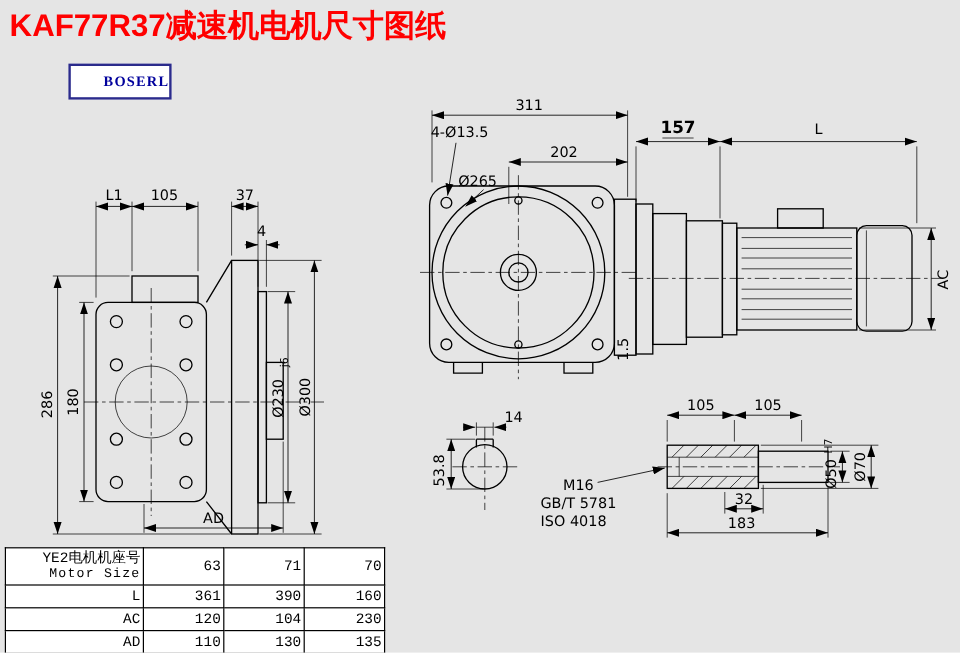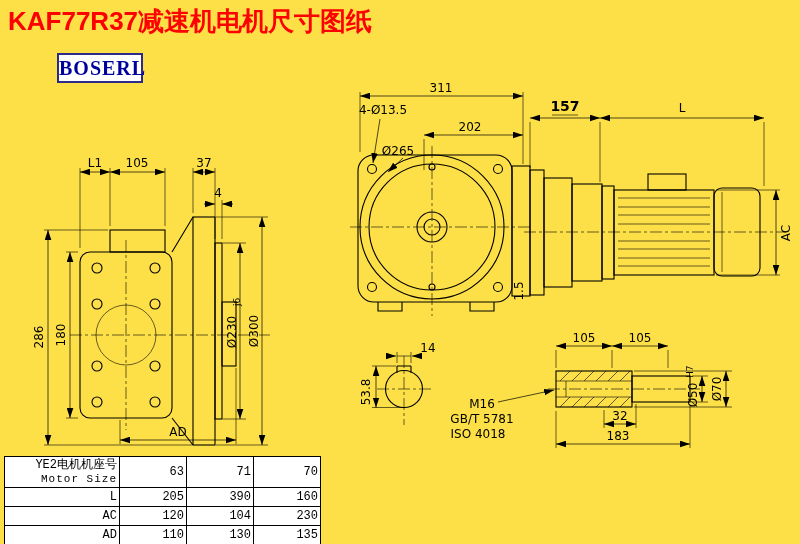--- a/index.html
+++ b/index.html
@@ -1,21 +1,21 @@
 <!DOCTYPE html>
 <html><head>
 <meta charset="utf-8">
 <style>
   html,body{margin:0;padding:0;background:#fff;}
-  .page{position:relative;width:800px;height:544px;background:#fde047;overflow:hidden;
+  .page{position:relative;width:800px;height:544px;background:#e5e5e5;overflow:hidden;
         font-family:"Liberation Sans","DejaVu Sans",sans-serif;}
   .title{position:absolute;left:8px;top:4px;font-size:26px;font-weight:bold;color:#ff0000;}
   .logo{position:absolute;left:57px;top:53px;width:82px;height:26px;border:2px solid #2b2b8c;
         color:#00009c;font-family:"Liberation Serif","DejaVu Serif",serif;font-weight:bold;
-        font-size:20px;text-align:left;line-height:26px;letter-spacing:1px;background:#fff;}
+        font-size:12px;text-align:right;line-height:26px;letter-spacing:1px;background:#fff;}
   svg.drawing{position:absolute;left:0;top:0;}
   svg .o{fill:none;stroke:#000;stroke-width:1.1px;}
   svg .t{fill:none;stroke:#000;stroke-width:0.6px;}
   svg .c{fill:none;stroke:#000;stroke-width:0.6px;stroke-dasharray:12 3 3 3;}
   svg .dl{fill:none;stroke:#000;stroke-width:0.7px;}
   svg text{font-family:"DejaVu Sans","Liberation Sans",sans-serif;font-size:12px;fill:#000;}
   svg text.b{font-weight:bold;font-size:14px;}
   svg text.sm{font-size:9px;}
   table.spec{position:absolute;left:4px;top:456px;border-collapse:collapse;background:#fff;}
   table.spec td{border:1px solid #000;text-align:right;font-size:12px;color:#000;
@@ -183,21 +183,21 @@
       <td class="hdr">
         <div>YE2电机机座号</div>
         <div class="en">Motor Size</div>
       </td>
       <td class="v">63</td>
       <td class="v">71</td>
       <td class="v">70</td>
     </tr>
     <tr>
       <td>L</td>
-      <td class="v">205</td>
+      <td class="v">361</td>
       <td class="v">390</td>
       <td class="v">160</td>
     </tr>
     <tr>
       <td>AC</td>
       <td class="v">120</td>
       <td class="v">104</td>
       <td class="v">230</td>
     </tr>
     <tr>

